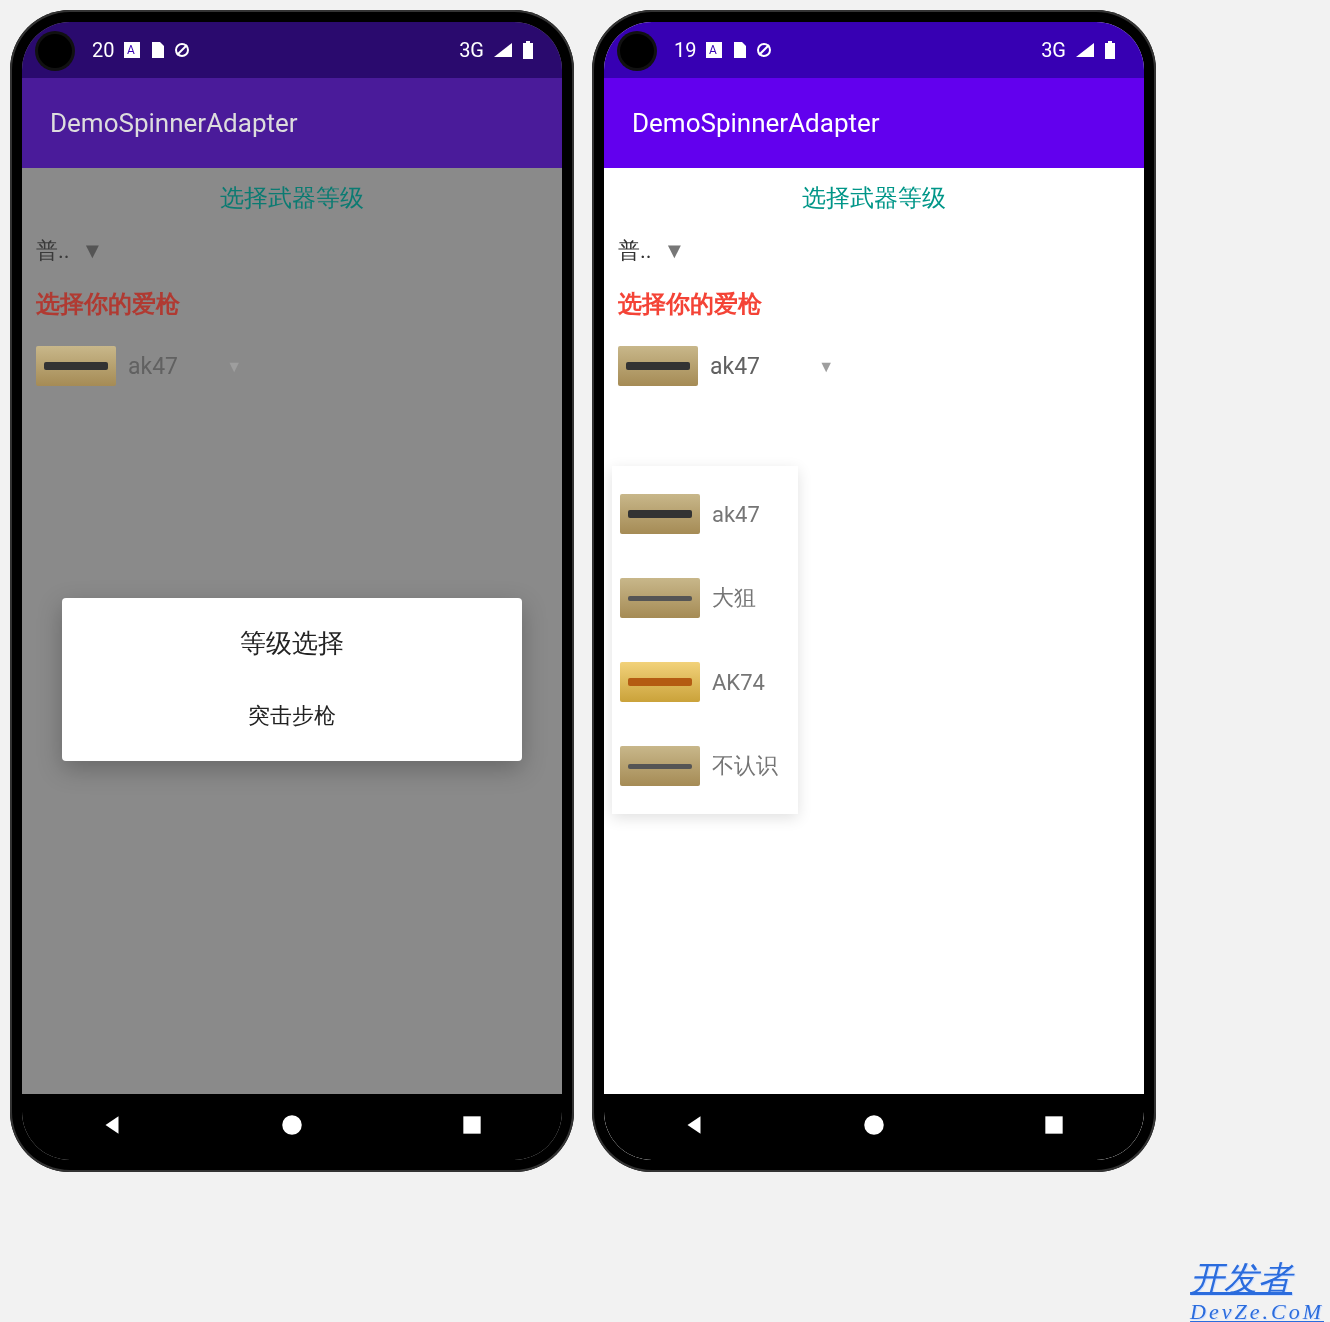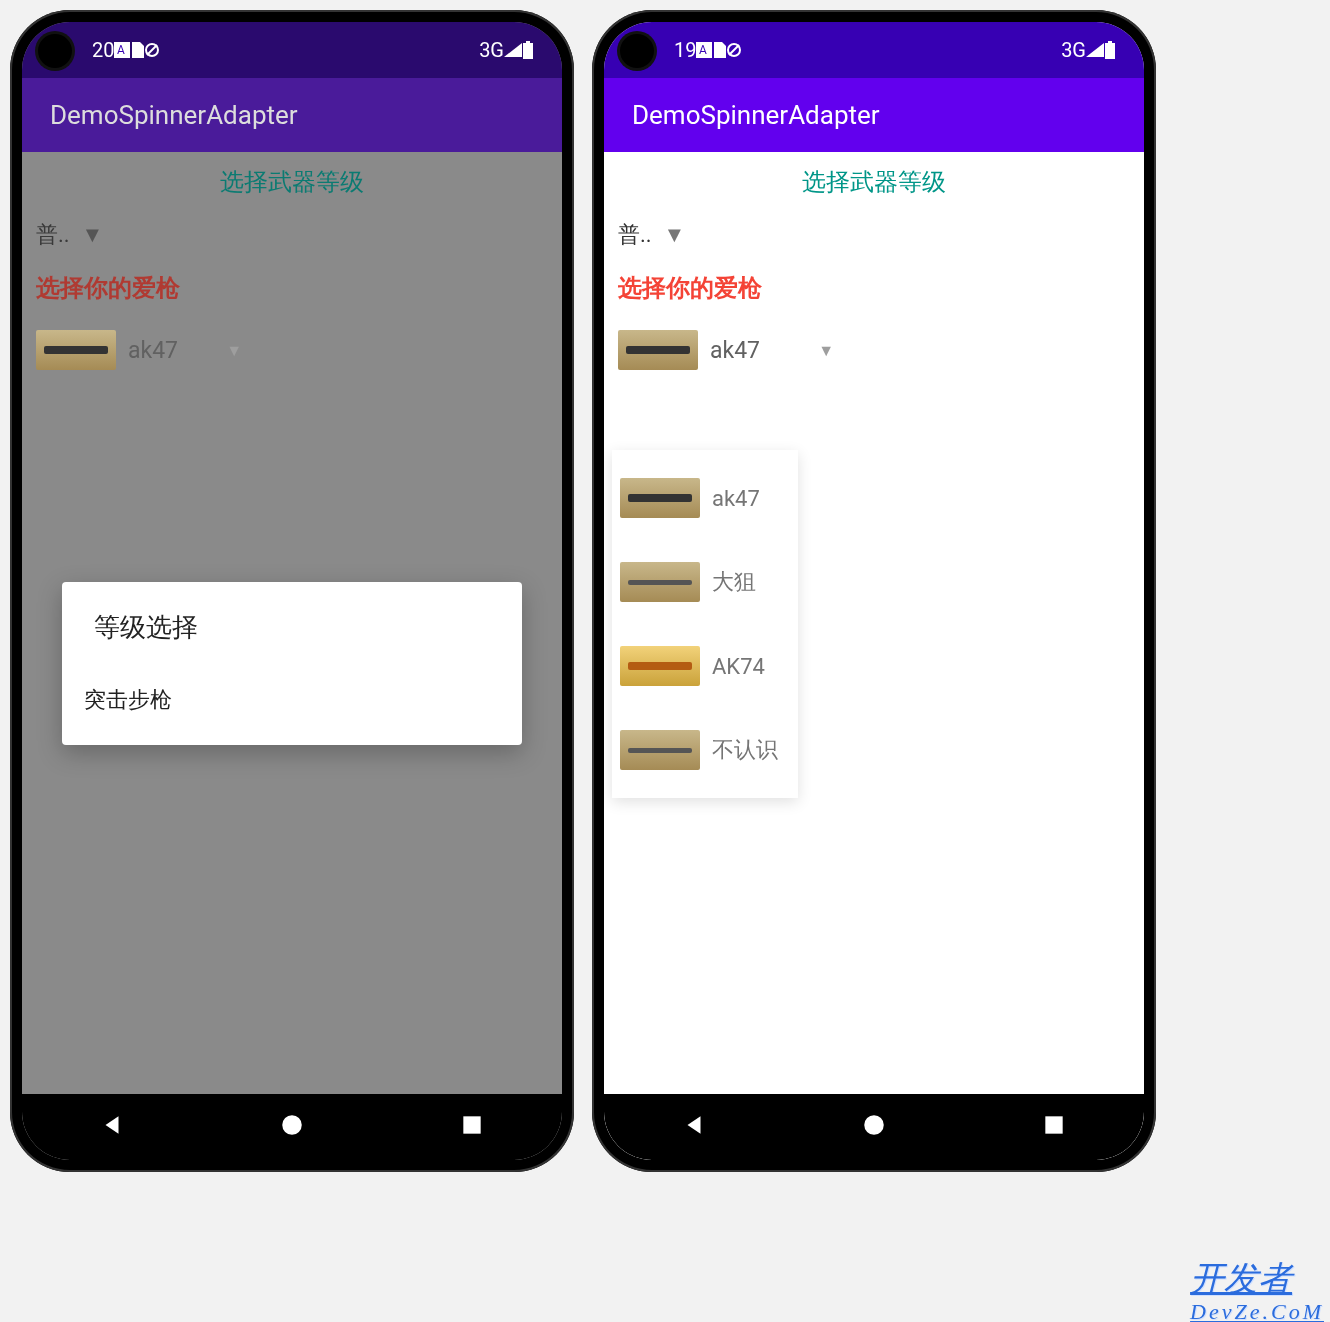--- a/index.html
+++ b/index.html
@@ -57,28 +57,28 @@
     height: 56px;
     display: flex;
     align-items: center;
     justify-content: space-between;
     padding: 0 28px 0 70px;
     color: #fff;
     font-size: 20px;
     background: #3700b3;
   }
   .phone.dimmed .statusbar { background: #2a0a6e; }
-  .sb-left, .sb-right { display: flex; align-items: center; }
+  .sb-left, .sb-right { display: flex; align-items: center; gap: 10px; }
   .sb-ico { display:inline-flex; align-items:center; justify-content:center; }
   
   .appbar {
     height: 74px;
     display: flex;
     align-items: center;
-    padding: 0 28px;
+    padding: 8px 28px;
     background: #6200EE;
     color: #fff;
     font-size: 26px;
   }
   .phone.dimmed .appbar { background: #4a1b9a; color:#ddd; }
   .content {
     flex: 1;
     padding: 10px 10px;
     position: relative;
   }
@@ -131,20 +131,21 @@
   
   .dialog {
     position:absolute;
     left:40px; right:40px;
     top:430px;
     background:#fff;
     border-radius:4px;
     box-shadow:0 8px 24px rgba(0,0,0,.25);
     padding: 24px 18px 12px 18px;
     z-index:10;
+    text-align:center;
   }
   .dialog-title { font-size:26px; color:#222; padding:4px 14px 22px 14px; }
   .dialog-item  { font-size:22px; color:#222; padding:18px 4px; }
 
   
   .dropdown {
     position:absolute;
     left:8px; width:186px;
     top:298px;
     background:#fff;

